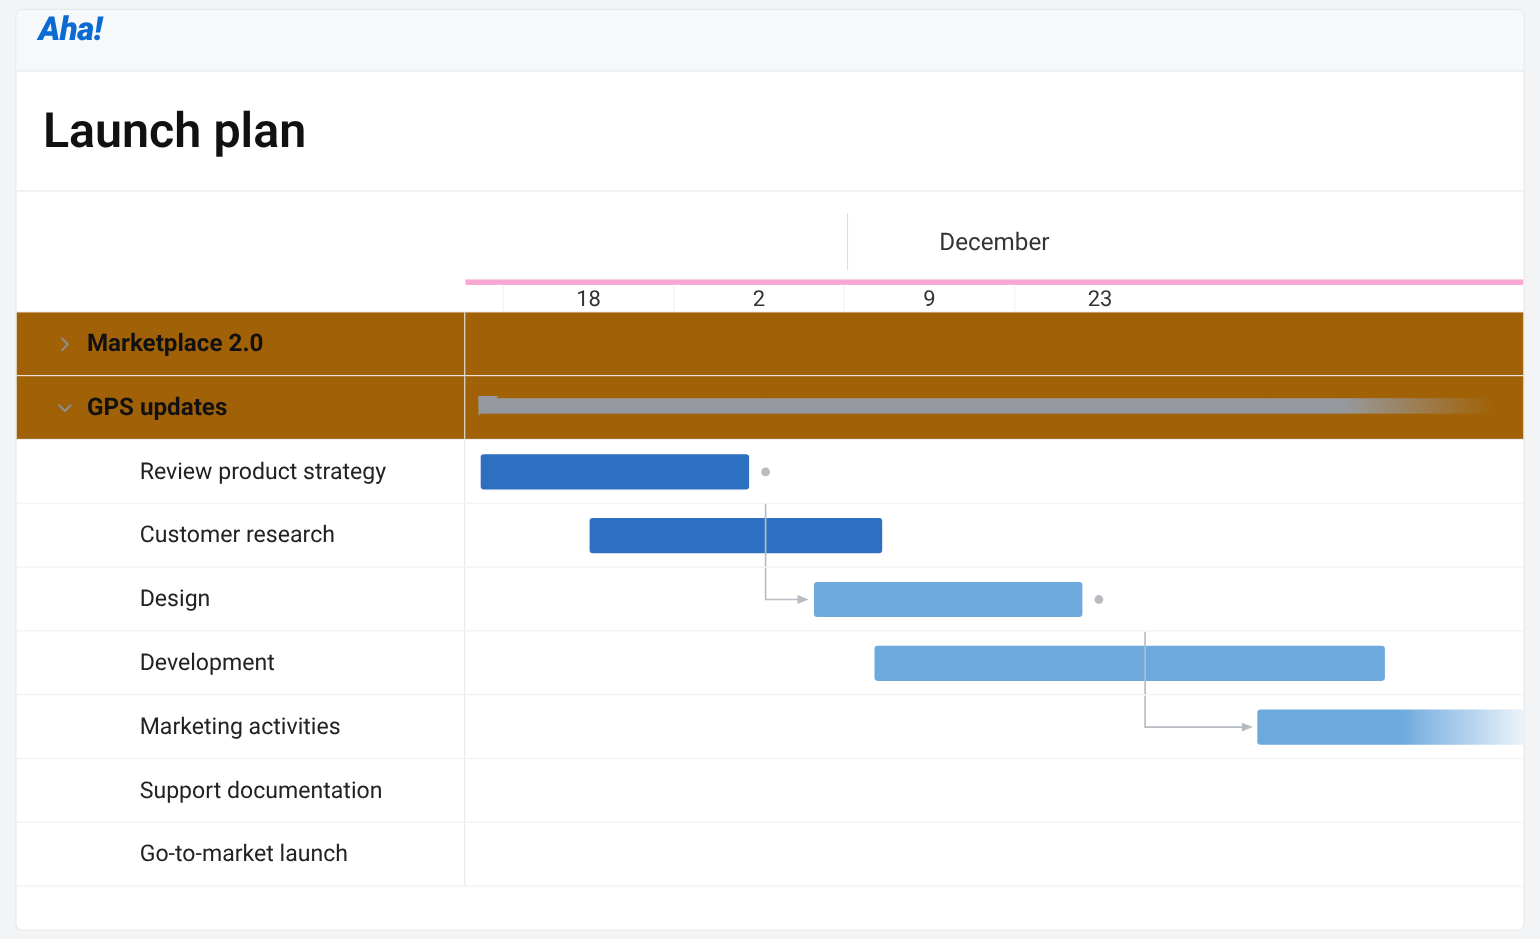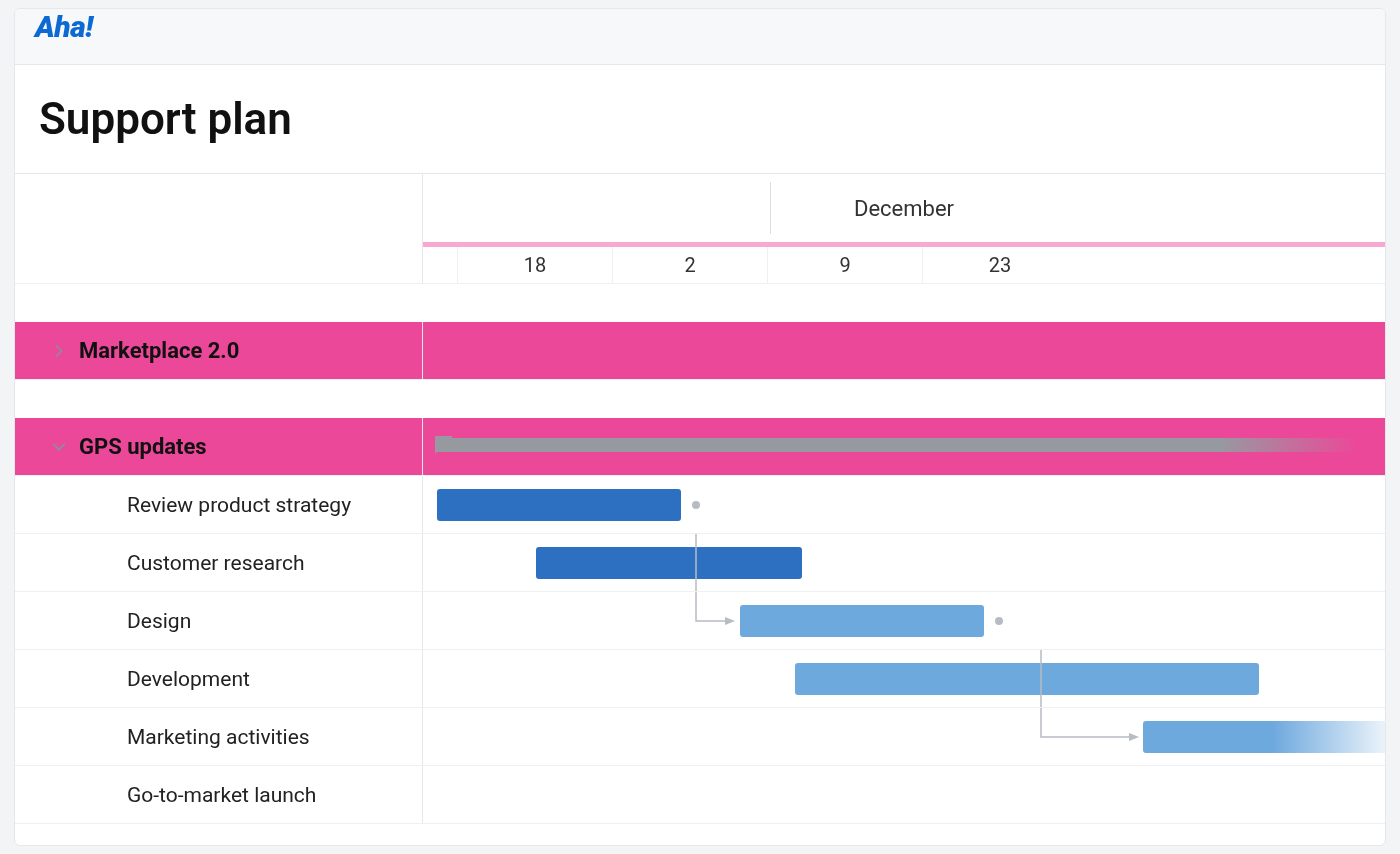--- a/index.html
+++ b/index.html
@@ -31,22 +31,22 @@
 
   .gantt {
     position: relative;
     border-top: 1px solid #e5e7ea;
   }
   .row {
     display: flex;
     height: 58px;
     border-bottom: 1px solid #eef0f2;
   }
-  .row.header-row { height: 110px; }
-  .row.group-row { background: #ec4899; margin-top: 38px; }
+  .row.header-row { height: 110px; align-items: flex-end; }
+  .row.group-row { background: #a16207; }
   .left {
     width: 408px;
     flex: 0 0 408px;
     border-right: 1px solid #e5e7ea;
     display: flex;
     align-items: center;
     padding-left: 34px;
   }
   .left.header-left {
     align-items: stretch;
@@ -135,21 +135,21 @@
 </style>
 </head>
 <body>
 
 <div class="frame">
   <div class="topbar">
     <div class="logo">Aha!</div>
   </div>
 
   <div class="title-area">
-    <div class="title">Support plan</div>
+    <div class="title">Launch plan</div>
   </div>
 
   <div class="gantt">
 
     <div class="row header-row">
       <div class="left header-left"></div>
       <div class="right header-right">
         <div class="month-band">
           <span class="month-divider"></span>
           <span class="month-label">December</span>
@@ -246,20 +246,26 @@
       </div>
       <div class="right">
         <div class="bar bar-fade" id="bar-marketing" style="left: 720px; width: 260px;"></div>
         <svg class="svg-layer" width="970" height="58">
           <path class="dep" d="M618 0 V29 H712" stroke-width="1.5"></path>
           <path d="M706 25 L716 29 L706 33 Z" fill="#b7bcc3"></path>
         </svg>
       </div>
     </div>
 
+    <div class="row">
+      <div class="left task-left">
+        <span class="task-label">Support documentation</span>
+      </div>
+      <div class="right"></div>
+    </div>
 
     <div class="row">
       <div class="left task-left">
         <span class="task-label">Go-to-market launch</span>
       </div>
       <div class="right"></div>
     </div>
 
   </div>
 </div>

